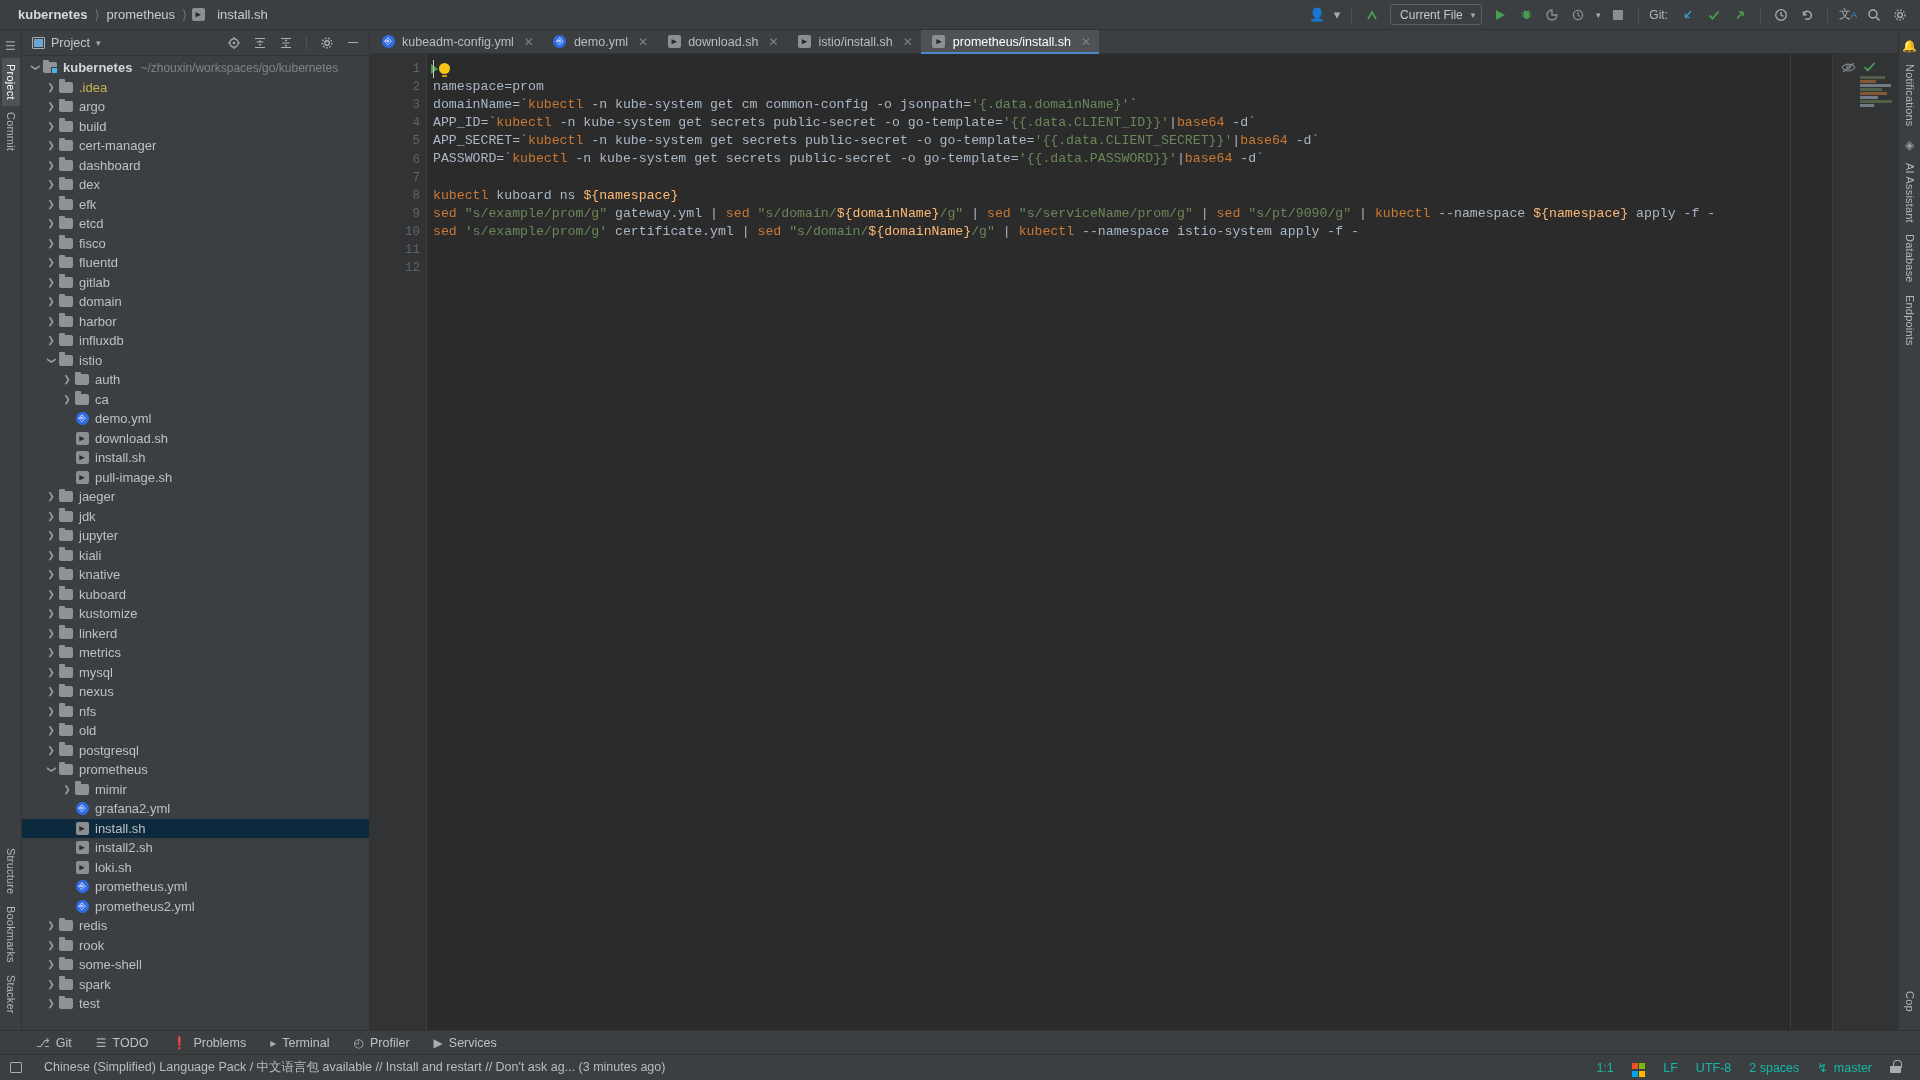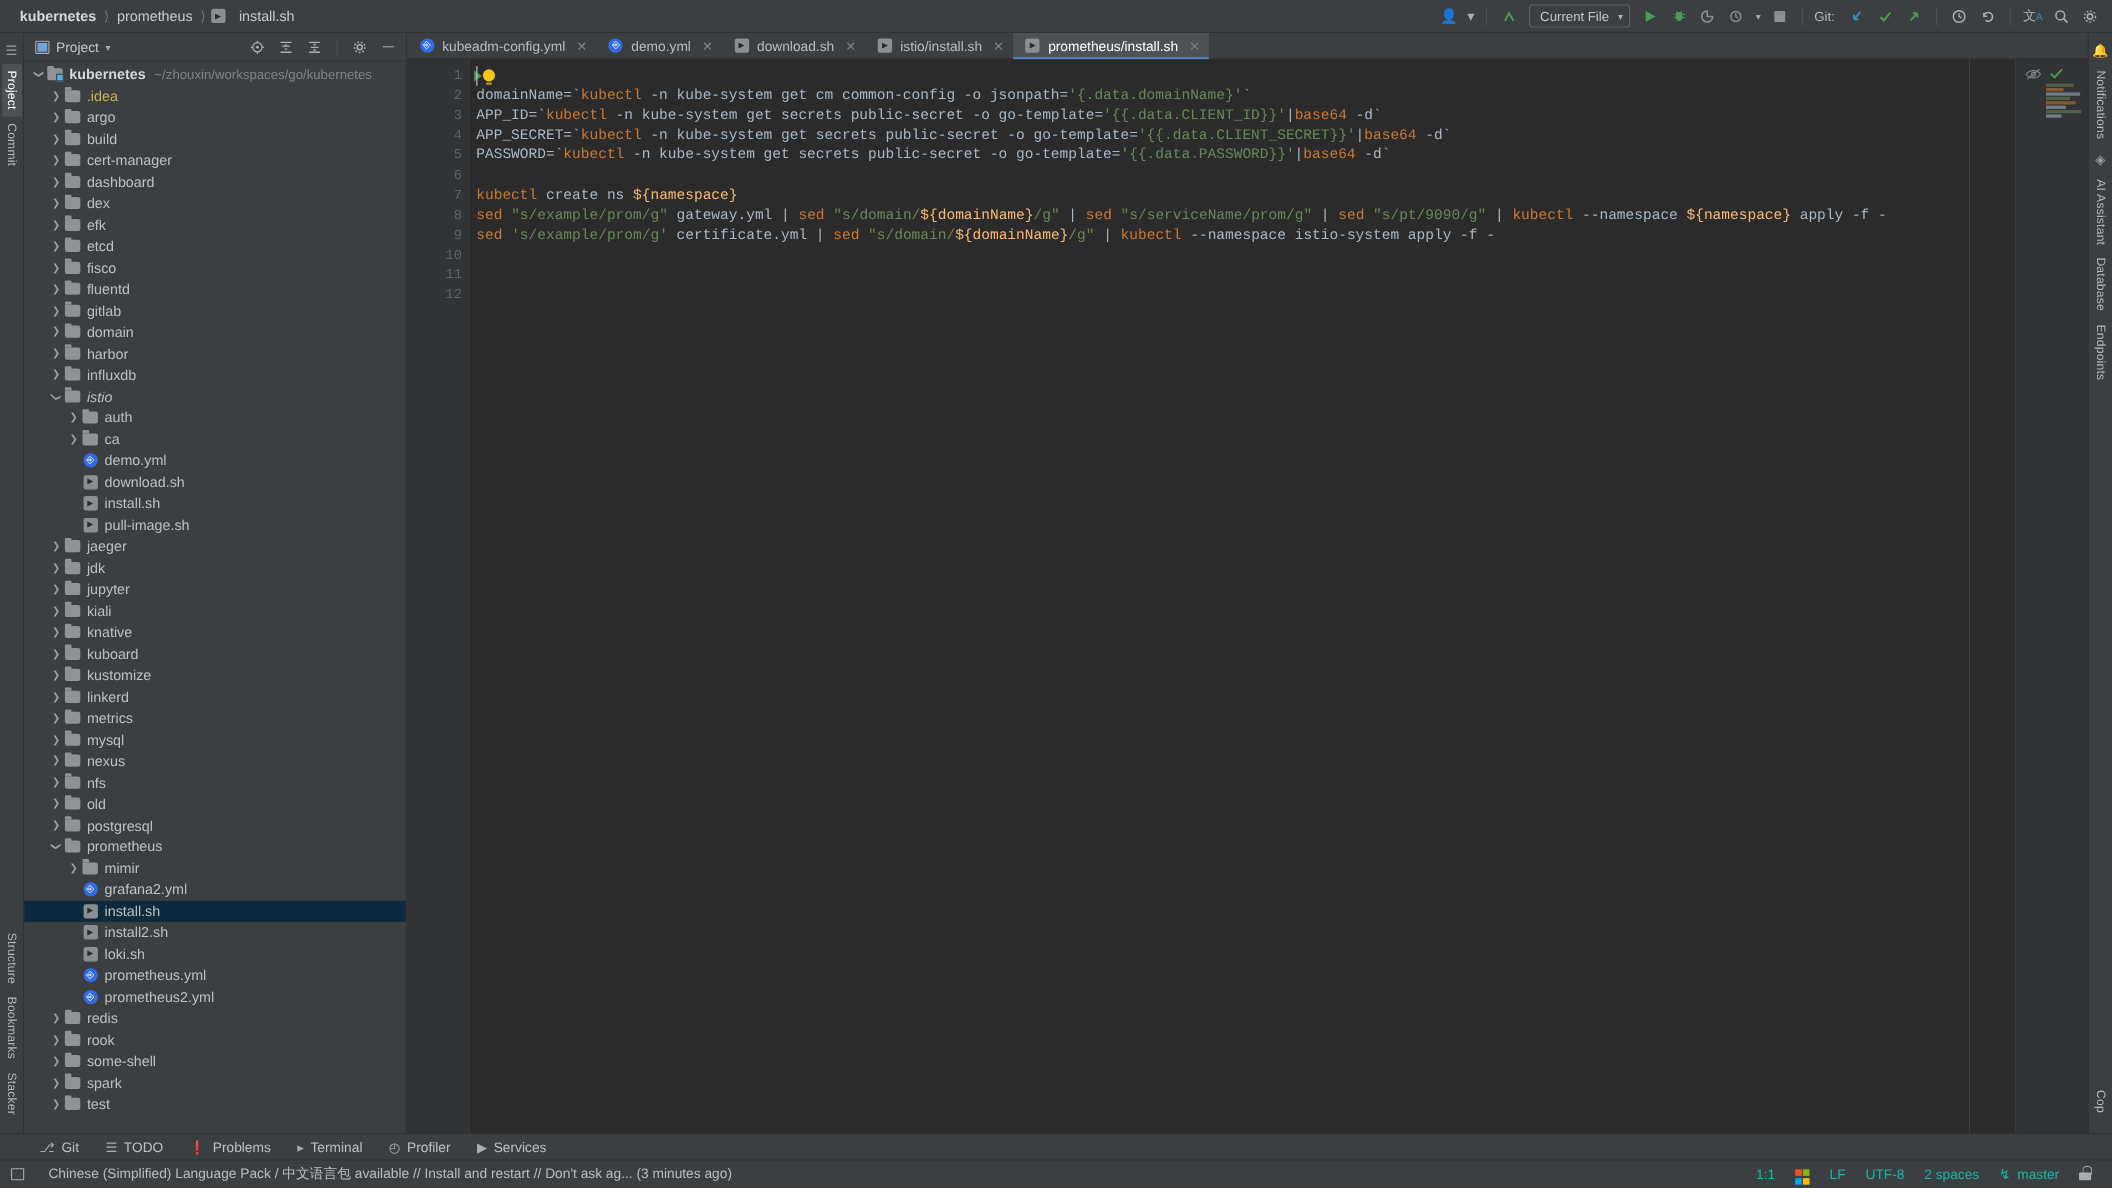--- a/index.html
+++ b/index.html
@@ -474,21 +474,21 @@
             </span>
             <span class="lbl">harbor</span>
           </div>
           <div class="row" style="padding-left: 22px;">
             <span class="arrow" style="transform: none;">❯</span>
             <span class="ficon">
               <span class="folder"></span>
             </span>
             <span class="lbl">influxdb</span>
           </div>
-          <div class="row" style="padding-left: 22px; font-style: italic;">
+          <div class="row" style="padding-left: 22px;">
             <span class="arrow" style="transform: rotate(90deg);">❯</span>
             <span class="ficon">
               <span class="folder"></span>
             </span>
             <span class="lbl">istio</span>
           </div>
           <div class="row" style="padding-left: 38px;">
             <span class="arrow" style="transform: none;">❯</span>
             <span class="ficon">
               <span class="folder"></span>
@@ -774,26 +774,27 @@
             <div class="gline">7</div>
             <div class="gline">8</div>
             <div class="gline">9</div>
             <div class="gline">10</div>
             <div class="gline">11</div>
             <div class="gline">12</div>
           </div>
         <div class="code" id="code">
           <div class="caret"></div>
             <div class="cl"><span class="tok-plain"></span><span class="bulb"></span></div>
+            <div class="cl"><span class="tok-plain">namespace=prom</span></div>
             <div class="cl"><span class="tok-plain">domainName=`</span><span class="tok-cmd">kubectl</span><span class="tok-plain"> -n kube-system get cm common-config -o jsonpath=</span><span class="tok-str">'{.data.domainName}'</span><span class="tok-plain">`</span></div>
             <div class="cl"><span class="tok-plain">APP_ID=`</span><span class="tok-cmd">kubectl</span><span class="tok-plain"> -n kube-system get secrets public-secret -o go-template=</span><span class="tok-str">'{{.data.CLIENT_ID}}'</span><span class="tok-plain">|</span><span class="tok-cmd">base64</span><span class="tok-plain"> -d`</span></div>
             <div class="cl"><span class="tok-plain">APP_SECRET=`</span><span class="tok-cmd">kubectl</span><span class="tok-plain"> -n kube-system get secrets public-secret -o go-template=</span><span class="tok-str">'{{.data.CLIENT_SECRET}}'</span><span class="tok-plain">|</span><span class="tok-cmd">base64</span><span class="tok-plain"> -d`</span></div>
             <div class="cl"><span class="tok-plain">PASSWORD=`</span><span class="tok-cmd">kubectl</span><span class="tok-plain"> -n kube-system get secrets public-secret -o go-template=</span><span class="tok-str">'{{.data.PASSWORD}}'</span><span class="tok-plain">|</span><span class="tok-cmd">base64</span><span class="tok-plain"> -d`</span></div>
             <div class="cl"><span class="tok-plain"></span></div>
-            <div class="cl"><span class="tok-cmd">kubectl</span><span class="tok-plain"> create ns </span><span class="tok-var">${namespace}</span></div>
+            <div class="cl"><span class="tok-cmd">kubectl</span><span class="tok-plain"> kuboard ns </span><span class="tok-var">${namespace}</span></div>
             <div class="cl"><span class="tok-cmd">sed</span><span class="tok-plain"> </span><span class="tok-str">"s/example/prom/g"</span><span class="tok-plain"> gateway.yml | </span><span class="tok-cmd">sed</span><span class="tok-plain"> </span><span class="tok-str">"s/domain/</span><span class="tok-var">${domainName}</span><span class="tok-str">/g"</span><span class="tok-plain"> | </span><span class="tok-cmd">sed</span><span class="tok-plain"> </span><span class="tok-str">"s/serviceName/prom/g"</span><span class="tok-plain"> | </span><span class="tok-cmd">sed</span><span class="tok-plain"> </span><span class="tok-str">"s/pt/9090/g"</span><span class="tok-plain"> | </span><span class="tok-cmd">kubectl</span><span class="tok-plain"> --namespace </span><span class="tok-var">${namespace}</span><span class="tok-plain"> apply -f -</span></div>
             <div class="cl"><span class="tok-cmd">sed</span><span class="tok-plain"> </span><span class="tok-str">'s/example/prom/g'</span><span class="tok-plain"> certificate.yml | </span><span class="tok-cmd">sed</span><span class="tok-plain"> </span><span class="tok-str">"s/domain/</span><span class="tok-var">${domainName}</span><span class="tok-str">/g"</span><span class="tok-plain"> | </span><span class="tok-cmd">kubectl</span><span class="tok-plain"> --namespace istio-system apply -f -</span></div>
           </div>
         <div style="position:absolute;left:1420px;top:0;bottom:0;width:1px;background:#3c3f41"></div>
         <div class="inspect">
           <span class="insp-eye"><svg width="15" height="13" viewBox="0 0 15 13">
                 <path d="M1 6.5 C4 2, 11 2, 14 6.5 C11 11, 4 11, 1 6.5 Z" fill="none" stroke="#808387" stroke-width="1.1"></path>
                 <circle cx="7.5" cy="6.5" r="1.8" fill="none" stroke="#808387" stroke-width="1.1"></circle>
                 <path d="M2 11 L13 2" stroke="#808387" stroke-width="1.1"></path>
               </svg></span>

